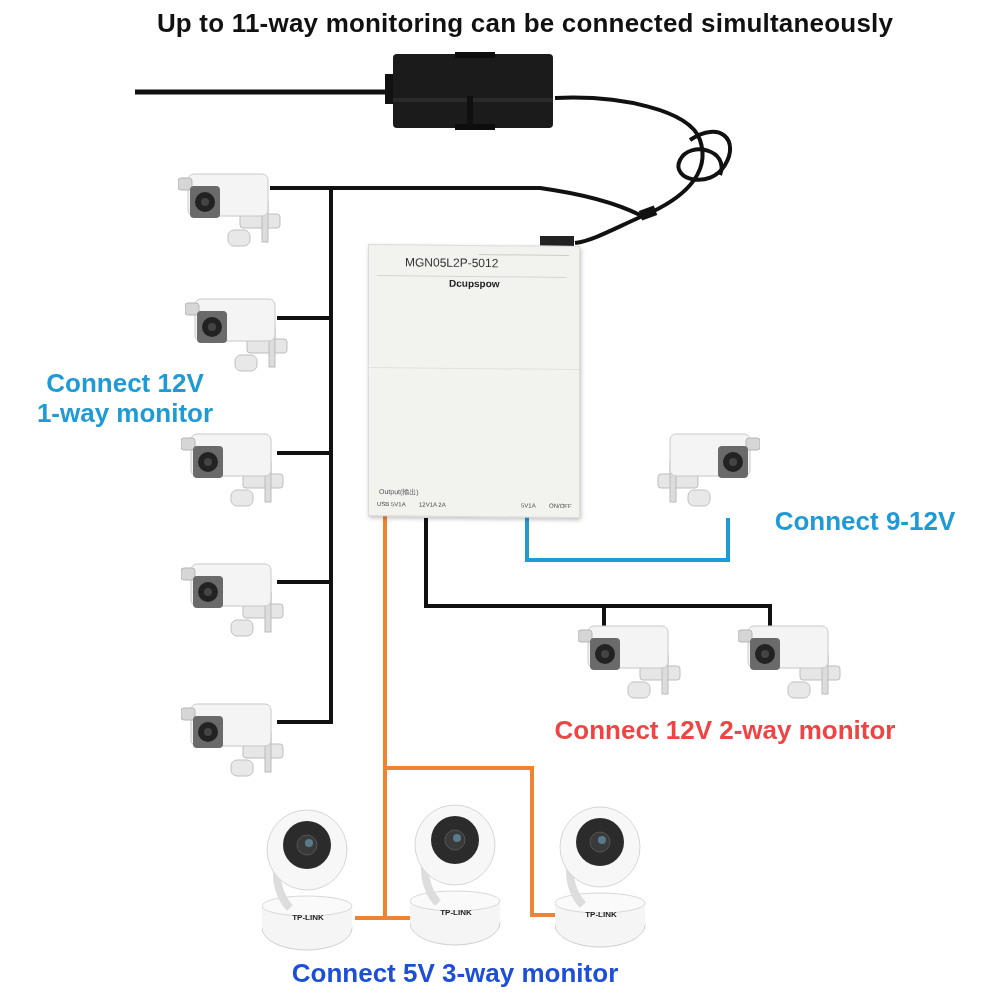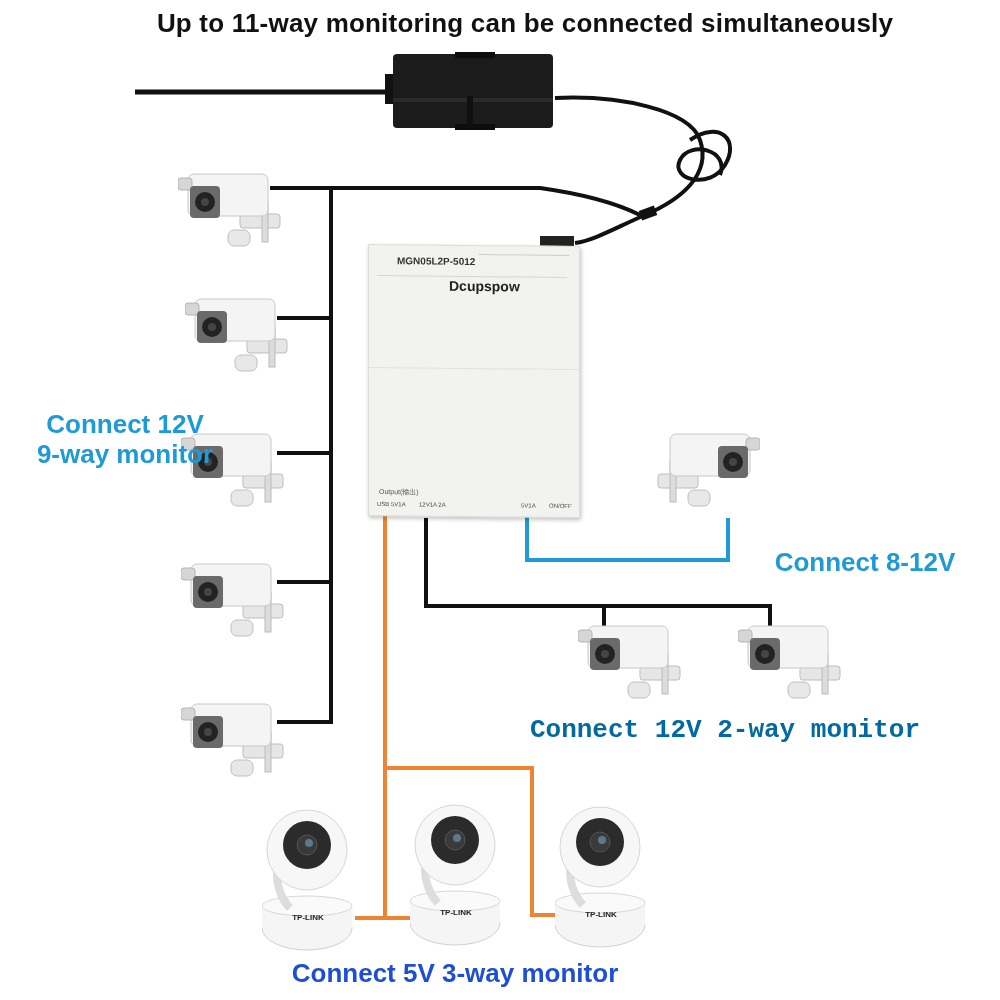--- a/index.html
+++ b/index.html
@@ -1,21 +1,21 @@
 <!DOCTYPE html>
 <html><head>
   <meta charset="utf-8">
   <style>
     html, body { margin: 0; padding: 0; background: #ffffff; }
     body { width: 1000px; height: 1000px; position: relative; overflow: hidden; font-family: "Liberation Sans", sans-serif; }
     .title { position: absolute; left: 0; width: 1050px; top: 8px; text-align: center; font-size: 26px; font-weight: bold; color: #111; letter-spacing: 0.2px; }
     .lbl { position: absolute; font-weight: bold; font-size: 26px; line-height: 30px; text-align: center; }
-    .blue { color: #1e9ad6; margin-top: 41px; }
+    .blue { color: #1e9ad6; }
     .orange { color: #1d4ed8; }
-    .black { color: #0369a1; font-family: Liberation Mono, monospace; }
+    .black { color: #ef4444; }
     svg.wires { position: absolute; left: 0; top: 0; }
     .cam { position: absolute; }
     .dome { position: absolute; }
   </style>
 </head>
 <body>
 
 <div class="title">Up to 11-way monitoring can be connected simultaneously</div>
 
 <svg class="wires" width="1000" height="1000">
@@ -47,24 +47,24 @@
 <svg style="position:absolute;left:385px;top:52px" width="172" height="80">
   <rect x="0" y="22" width="16" height="30" fill="#111"></rect>
   <rect x="8" y="2" width="160" height="74" rx="4" fill="#1b1b1b"></rect>
   <rect x="8" y="46" width="160" height="4" fill="#2a2a2a"></rect>
   <rect x="70" y="0" width="40" height="6" fill="#0d0d0d"></rect>
   <rect x="70" y="72" width="40" height="6" fill="#0d0d0d"></rect>
   <rect x="82" y="44" width="6" height="30" fill="#0f0f0f"></rect>
 </svg>
 
 <div style="position:absolute;left:368px;top:245px;width:210px;height:270px;background:#f2f2ef;border:1px solid #ddd;box-shadow:1px 2px 4px rgba(0,0,0,0.25);transform:skewY(0.6deg);">
-  <div style="position:absolute;left:28px;top:10px;font-size:10px;font-weight:bold;color:#333;">MGN05L2P-5012</div>
+  <div style="position:absolute;left:36px;top:10px;font-size:12px;font-weight:normal;color:#333;">MGN05L2P-5012</div>
   <div style="position:absolute;left:110px;top:8px;width:90px;height:18px;border-top:1px solid #ccc;"></div>
   <div style="position:absolute;left:8px;top:30px;width:190px;height:1px;background:#d6d6d0;"></div>
-  <div style="position:absolute;left:80px;top:32px;font-size:14px;font-weight:bold;color:#222;">Dcupspow</div>
+  <div style="position:absolute;left:80px;top:32px;font-size:10px;font-weight:bold;color:#222;">Dcupspow</div>
   <div style="position:absolute;left:0;top:122px;width:210px;height:1px;background:#e2e2dc;"></div>
   <div style="position:absolute;left:10px;top:242px;font-size:7px;color:#555;">Output(输出)</div>
   <div style="position:absolute;left:8px;top:256px;font-size:6px;color:#444;">USB 5V1A</div>
   <div style="position:absolute;left:50px;top:256px;font-size:6px;color:#444;">12V1A 2A</div>
   <div style="position:absolute;left:152px;top:256px;font-size:6px;color:#444;">5V1A</div>
   <div style="position:absolute;left:180px;top:256px;font-size:6px;color:#444;">ON/OFF</div>
 </div>
 
 <svg width="0" height="0" style="position:absolute">
   <defs>
@@ -132,19 +132,19 @@
 </div>
 <div class="dome" style="left:555px;top:797px;width:92px;height:152px">
   <svg width="92" height="152">
       <use href="#dome"></use>
     </svg>
   <div style="position:absolute;left:0;width:92px;top:113px;text-align:center;font-size:8px;font-weight:bold;color:#222;">TP-LINK</div>
 </div>
 
 <div class="lbl blue" style="left:10px;top:368px;width:230px;">
   <div>Connect 12V</div>
-  <div>9-way monitor</div>
+  <div>1-way monitor</div>
 </div>
 <div class="lbl blue" style="left:750px;top:506px;width:230px;">
-  <div>Connect 8-12V</div>
+  <div>Connect 9-12V</div>
 </div>
 <div class="lbl black" style="left:520px;top:715px;width:410px;">Connect 12V 2-way monitor</div>
 <div class="lbl orange" style="left:255px;top:958px;width:400px;">Connect 5V 3-way monitor</div>
 
 </body></html>

